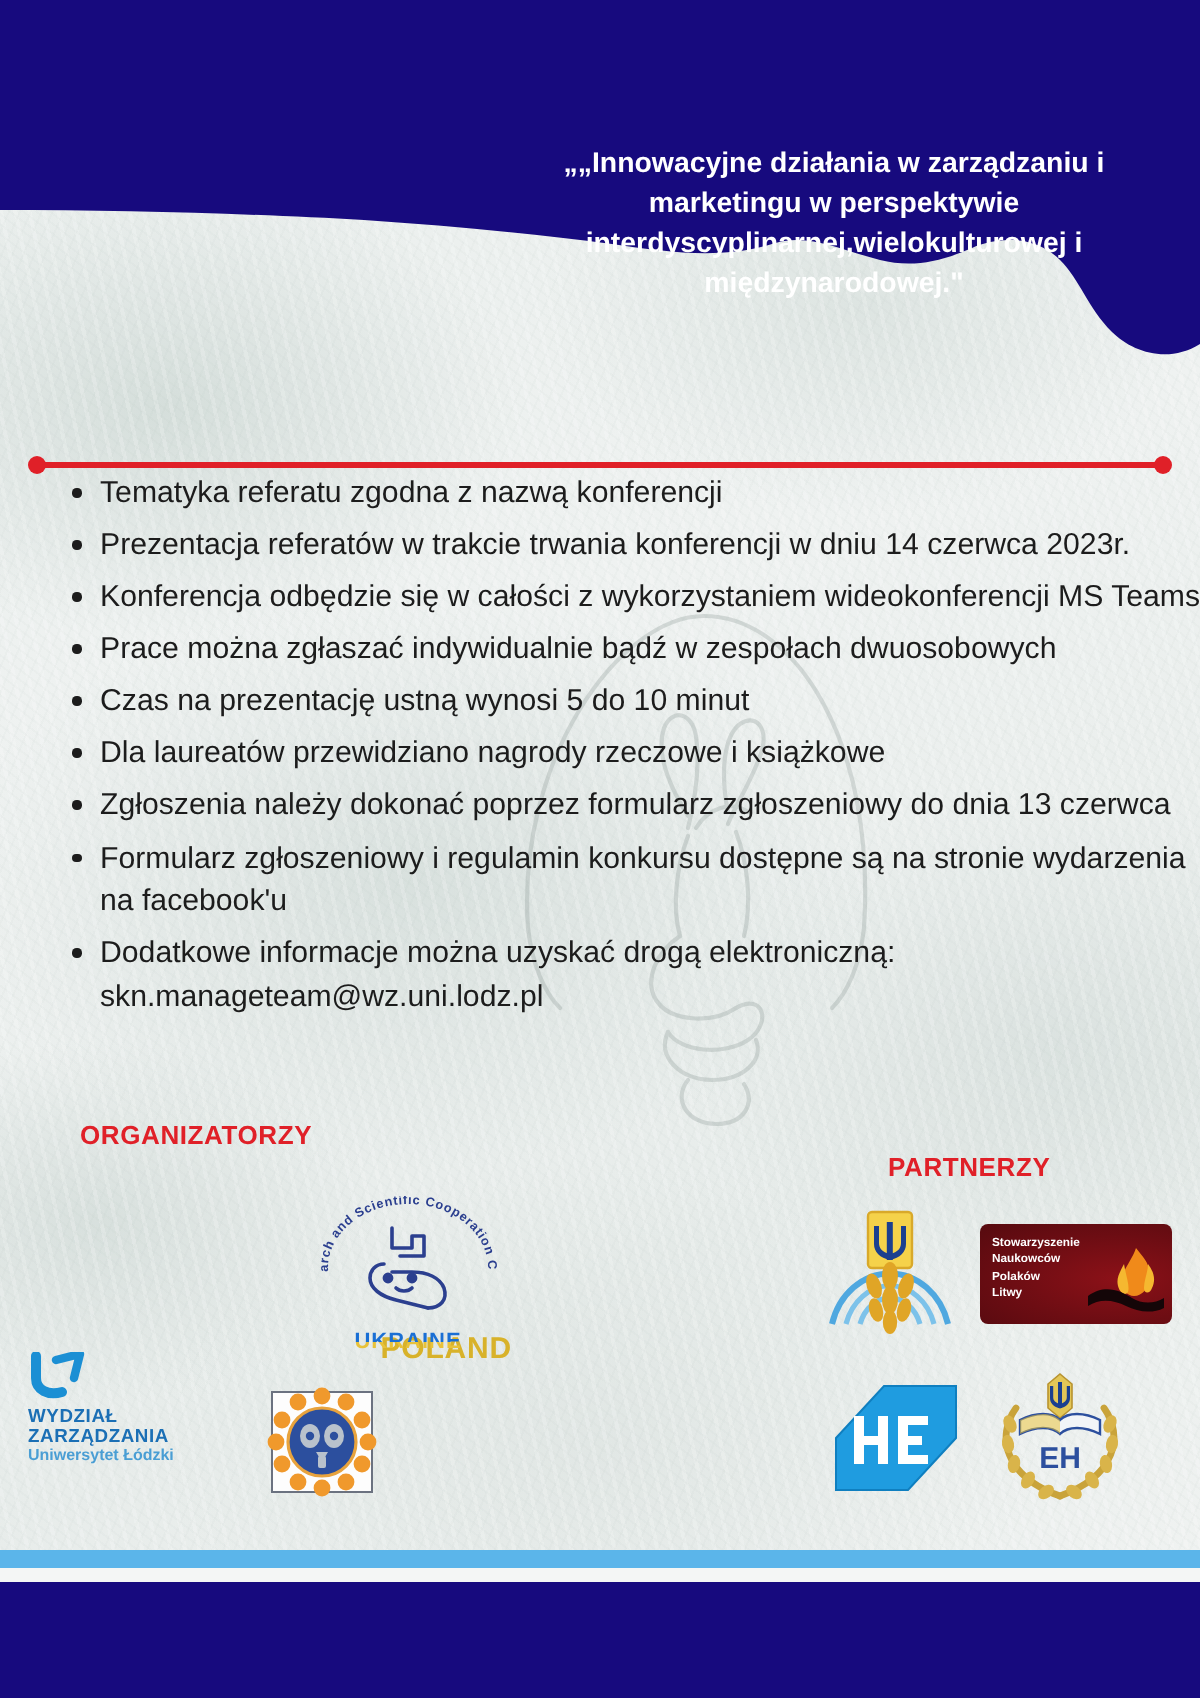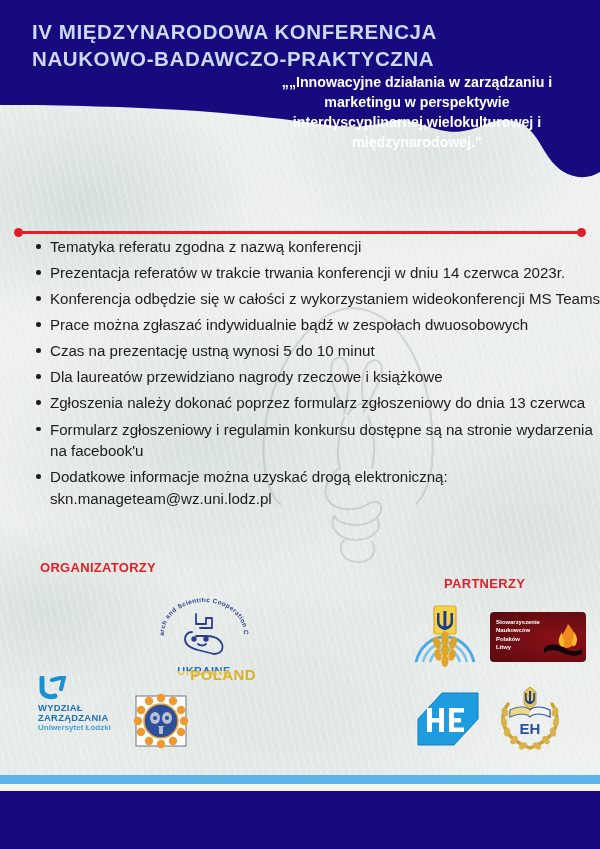--- a/index.html
+++ b/index.html
@@ -207,21 +207,21 @@
     position: absolute; left: 0; top: 67px; width: 104px;
     text-align: center; font-size: 11px; font-weight: 800;
     letter-spacing: 0.5px;
     background: linear-gradient(180deg, #1a6fd4 0%, #1a6fd4 50%, #e8c23a 50%, #e8c23a 100%);
     -webkit-background-clip: text;
     background-clip: text;
     color: transparent;
   }
 
   
-  .lg-wz { left: 14px; top: 676px; width: 110px; height: 62px; margin-left: 24px; }
+  .lg-wz { left: 14px; top: 676px; width: 110px; height: 62px; }
   .wz-l1, .wz-l2 {
     position: absolute; left: 0; width: 110px;
     color: #1b6fb5; font-size: 9.4px; font-weight: 800;
     letter-spacing: 0.3px;
   }
   .wz-l1 { top: 26px; }
   .wz-l2 { top: 36px; }
   .wz-l3 {
     position: absolute; left: 0; top: 47px; width: 110px;
     color: #4a9ed4; font-size: 8px; font-weight: 700;
@@ -307,24 +307,20 @@
   </svg>
 
   <svg class="header-blob" viewBox="0 0 600 200" preserveAspectRatio="none">
     <path d="M0,0 L600,0 L600,172 C 584,182 566,176 556,166
              C 544,154 540,140 530,130 C 518,118 500,118 486,124
              C 470,131 456,134 440,130 C 420,125 404,116 386,122
              C 360,130 334,126 306,122 C 268,117 226,113 182,110
              C 130,107 64,105 0,105 Z" fill="#170a7e"></path>
   </svg>
 
-  <div class="header-title">
-    <div>IV MIĘDZYNARODOWA KONFERENCJA</div>
-    <div>NAUKOWO-BADAWCZO-PRAKTYCZNA</div>
-  </div>
 
   <div class="header-subtitle">„„Innowacyjne działania w zarządzaniu i marketingu w perspektywie interdyscyplinarnej,wielokulturowej i międzynarodowej."</div>
 
 
   <div class="divider">
     <div class="divider-dot left"></div>
     <div class="divider-line"></div>
     <div class="divider-dot right"></div>
   </div>
 

